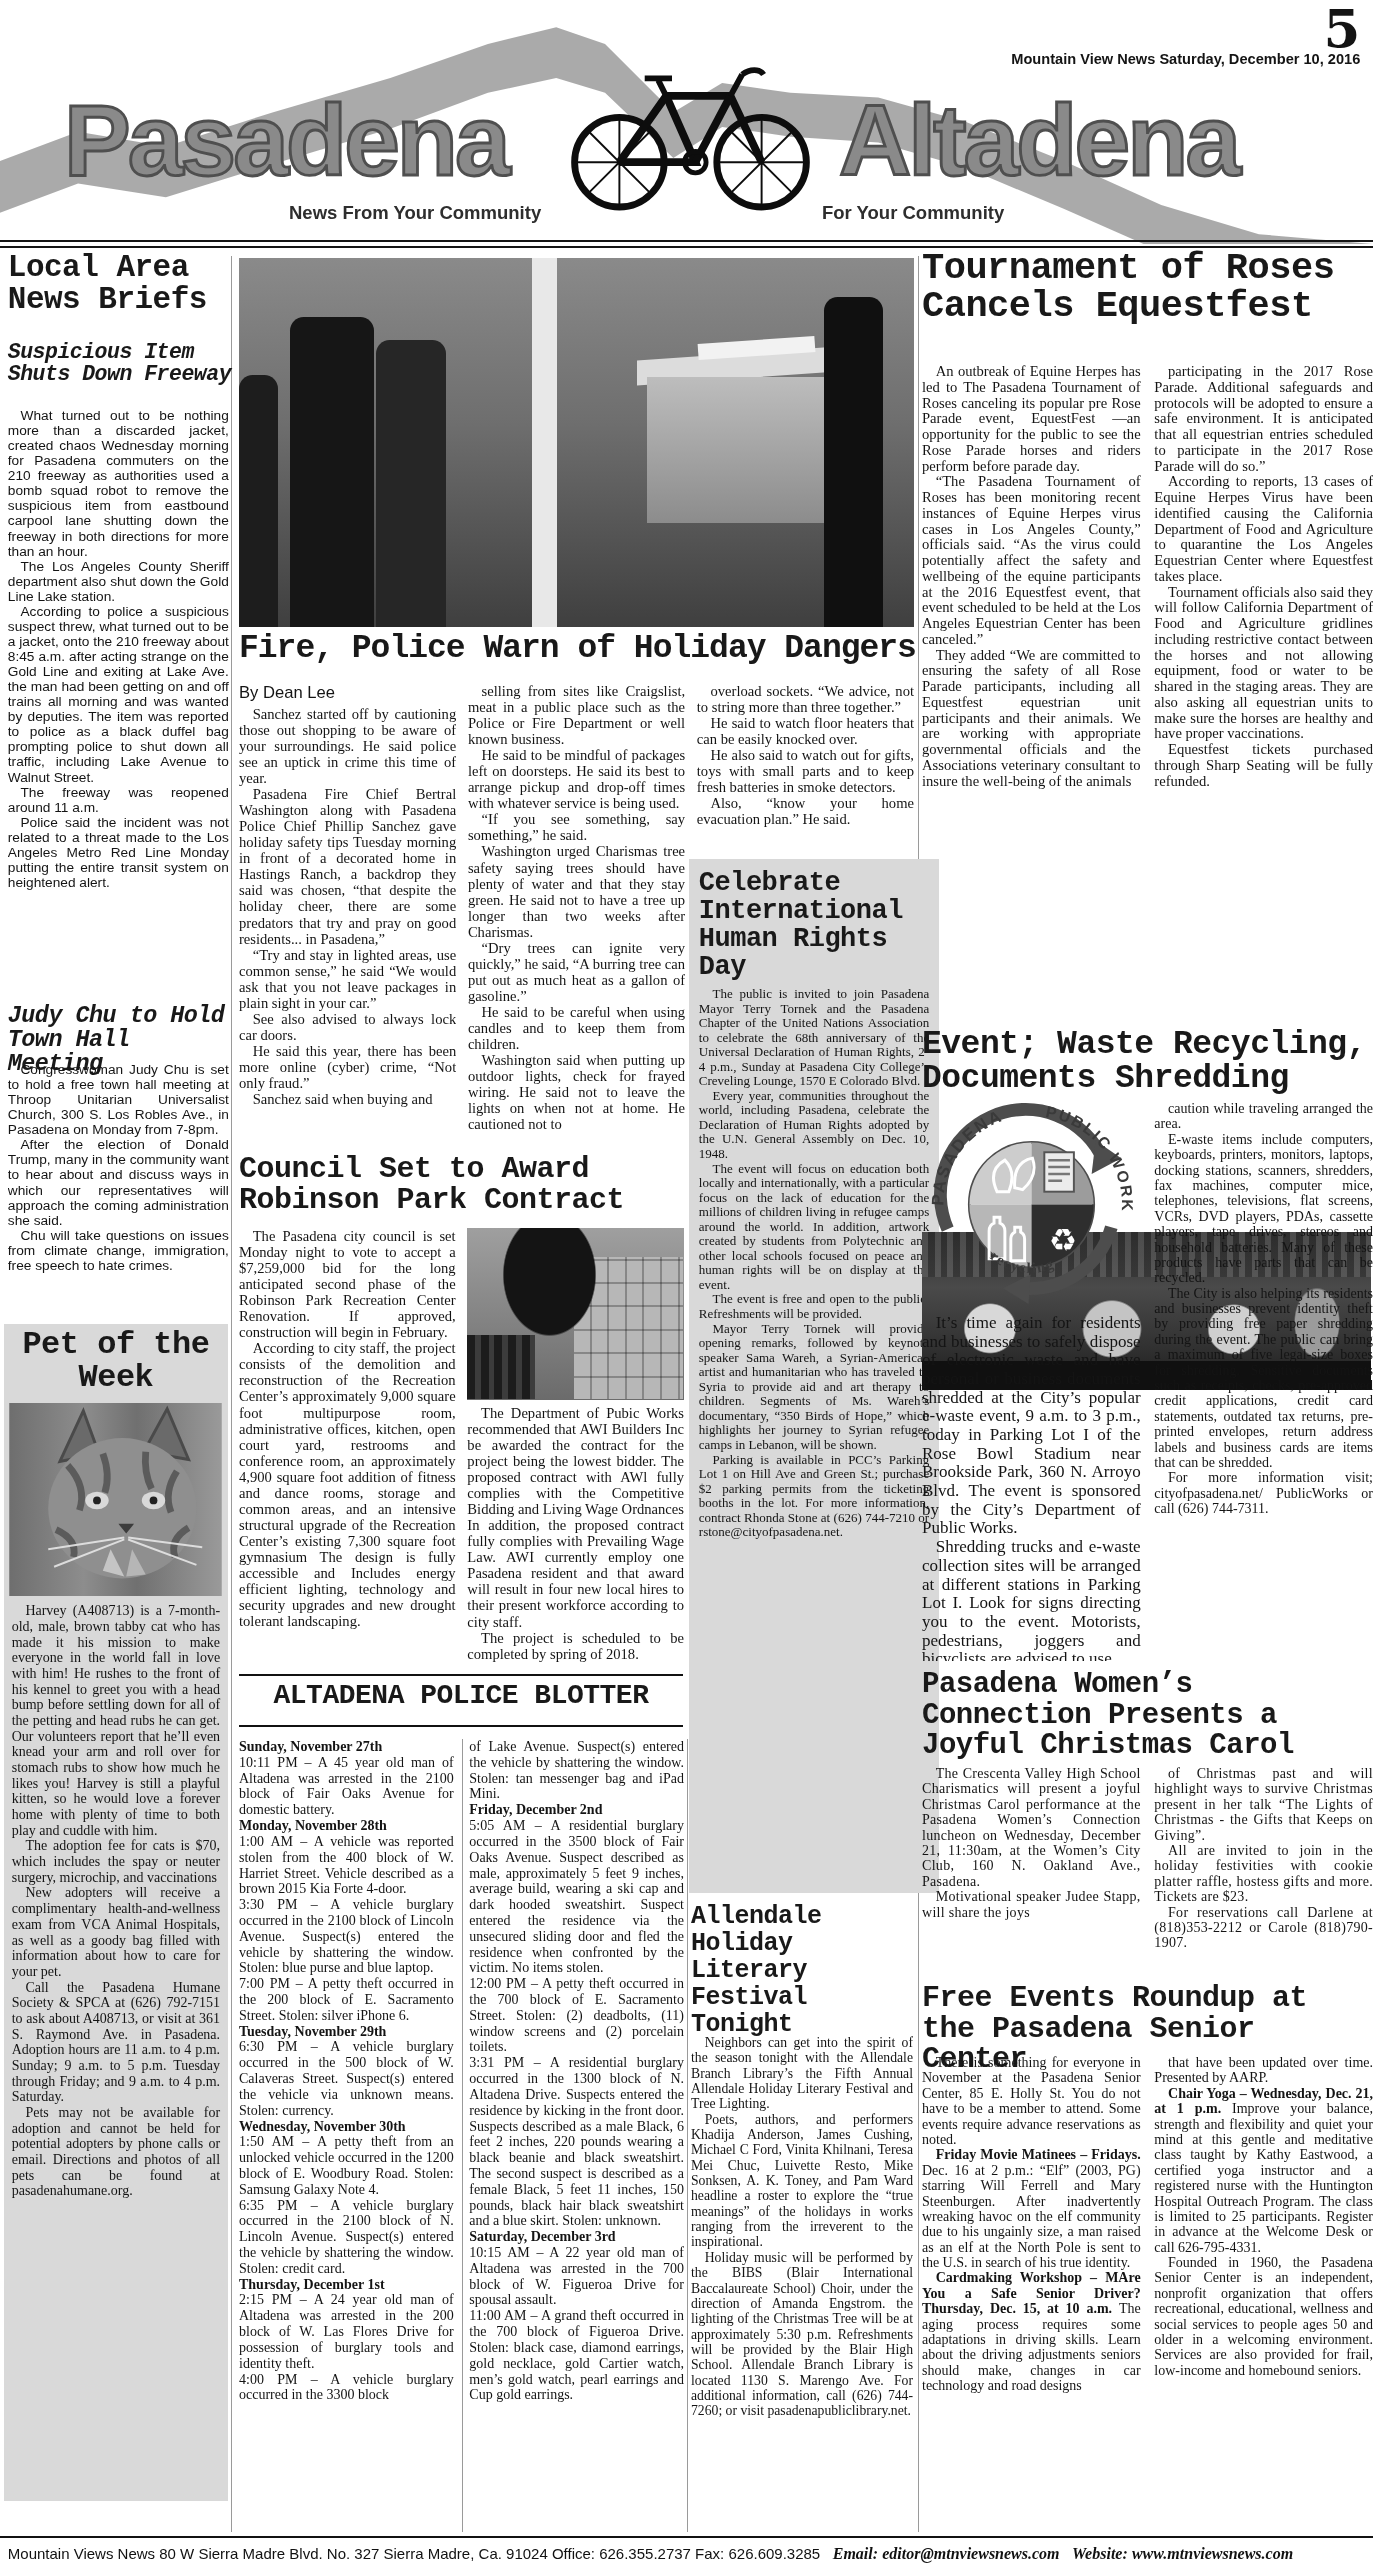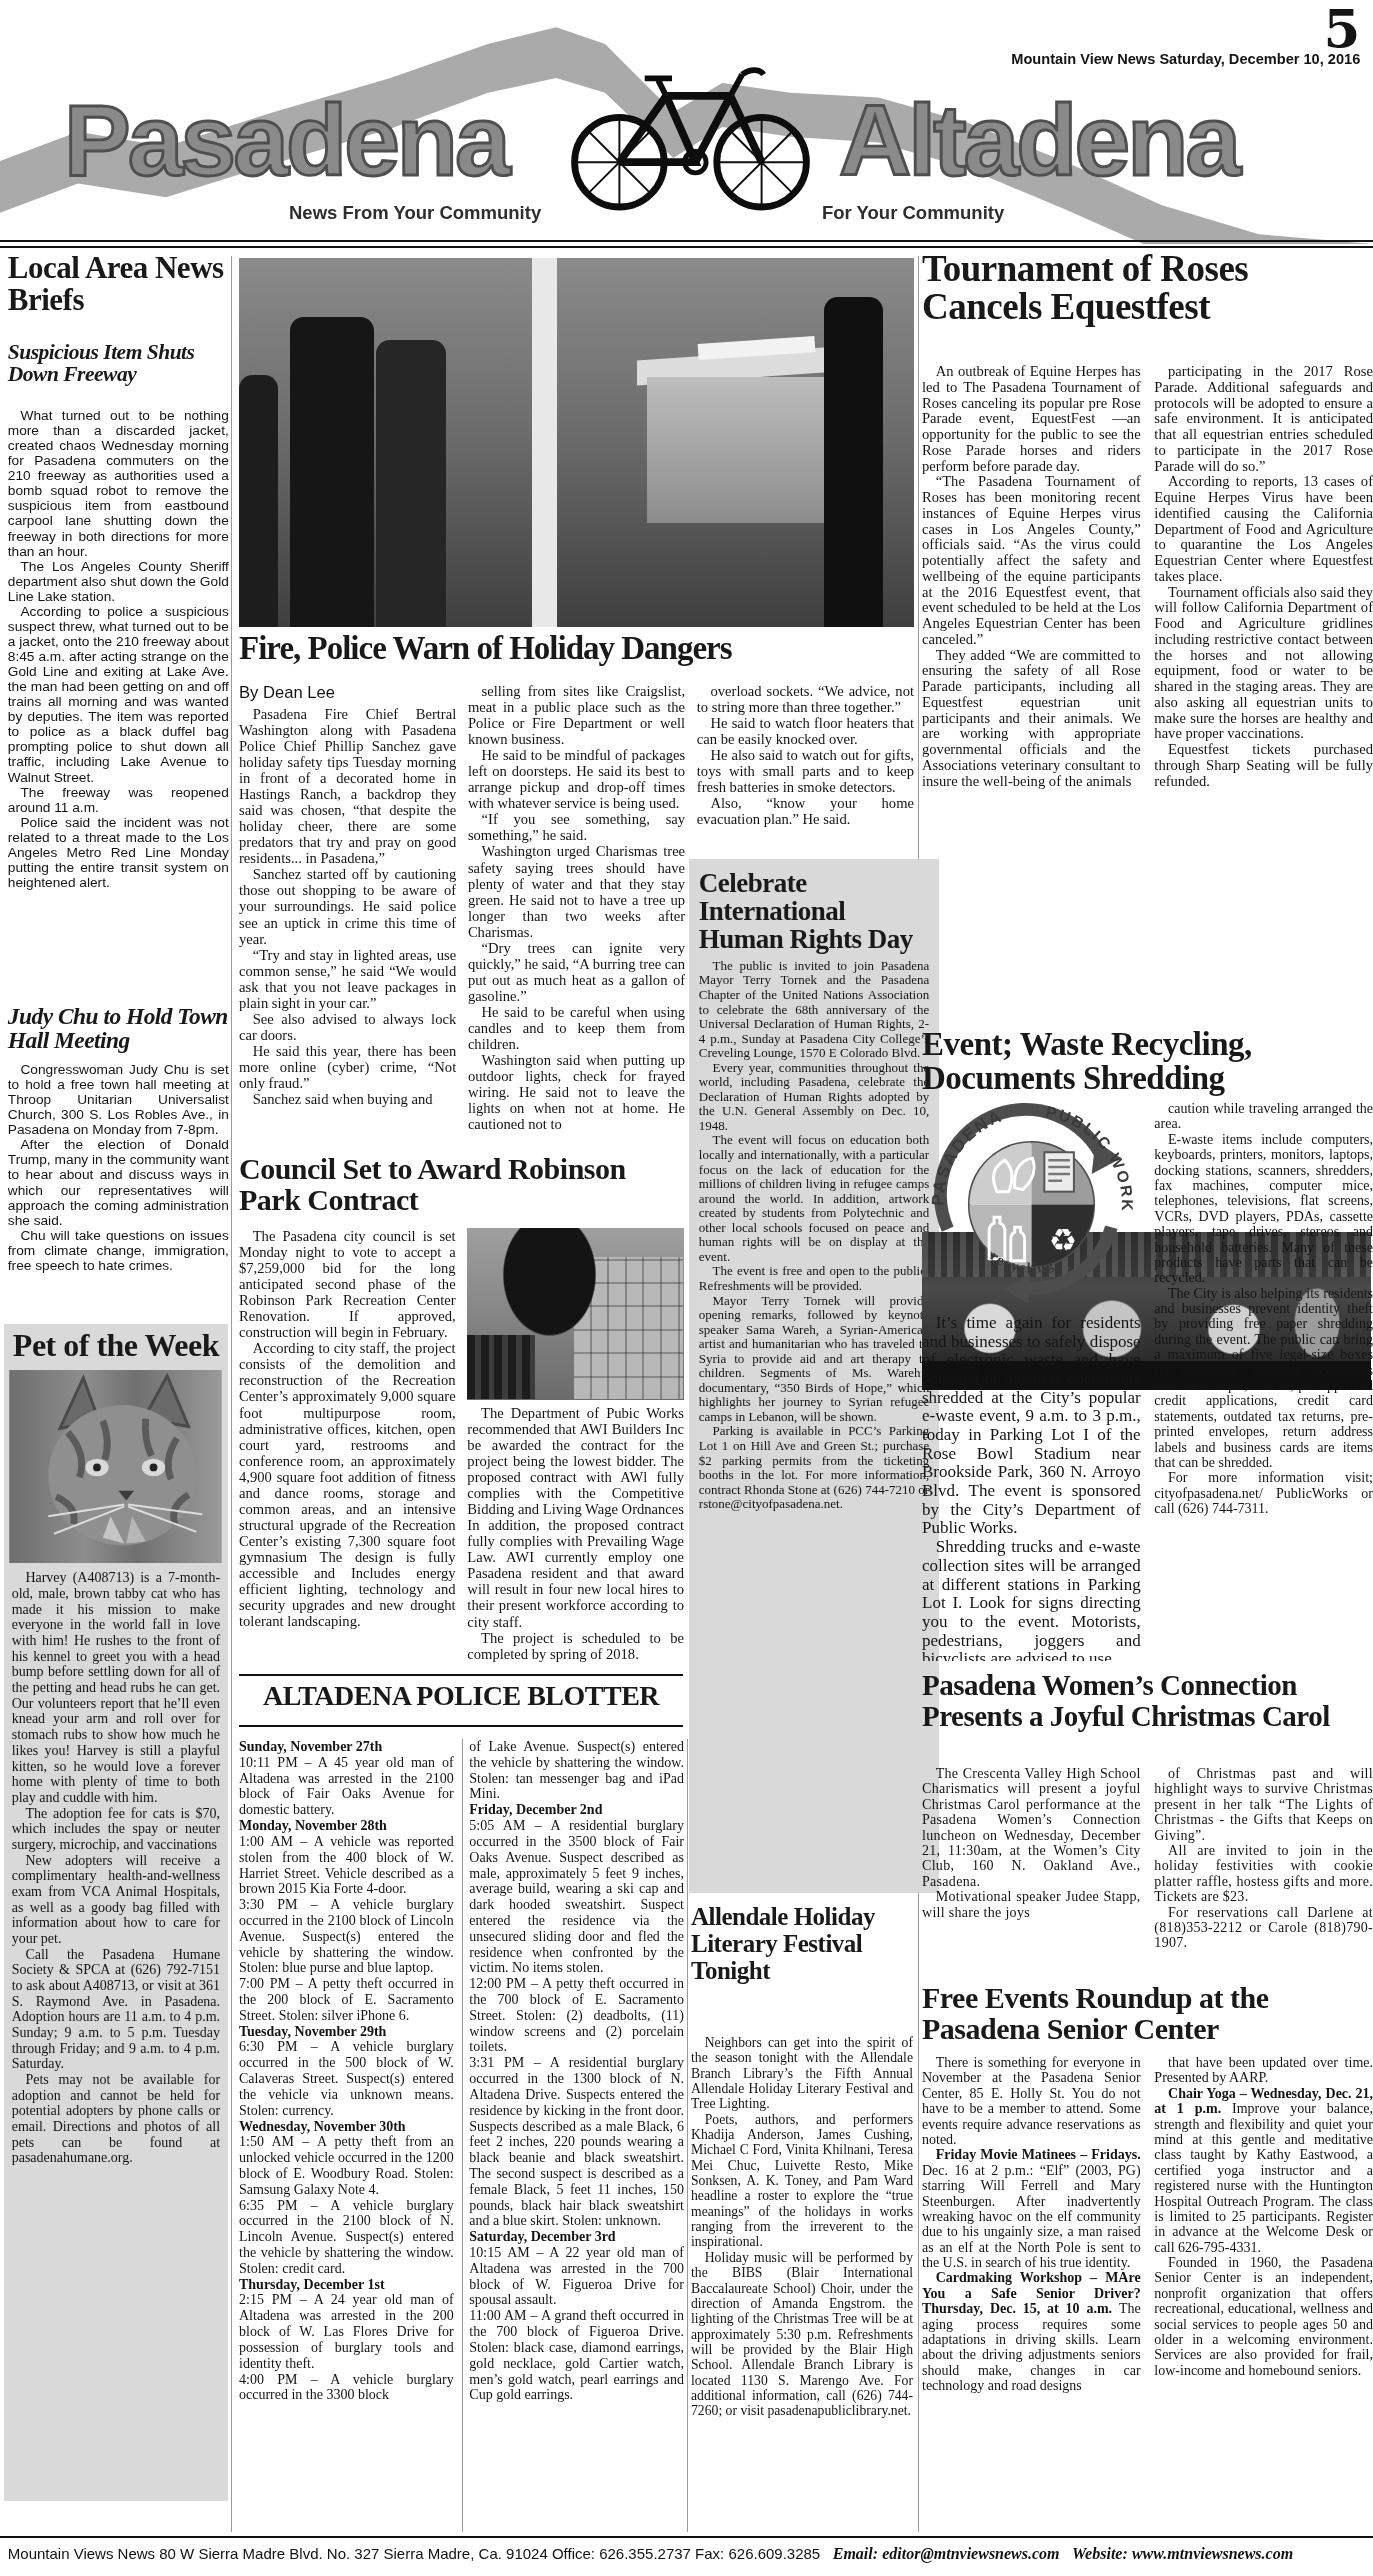--- a/index.html
+++ b/index.html
@@ -1,21 +1,21 @@
 <!DOCTYPE html>
 <html><head>
 <meta charset="utf-8">
 <style>
   html,body{margin:0;padding:0;background:#e8e8e8;}
   #page{position:relative;width:1374px;height:2576px;background:#fff;margin:0 auto;overflow:hidden;
         font-family:"Liberation Serif",serif;color:#141414;}
   .abs{position:absolute;}
   .clip{overflow:hidden;}
   
-  .hl{font-family:Liberation Serif, serif;font-weight:bold;color:#191919;letter-spacing:-0.5px;line-height:1.02;margin:0;}
+  .hl{font-family:Liberation Mono, monospace;font-weight:bold;color:#191919;letter-spacing:-0.5px;line-height:1.02;margin:0;}
   .hl-ital{font-style:italic;}
   
   .serifbody p{margin:0;text-indent:13.7px;text-align:justify;}
   .sansbody p{margin:0;text-indent:12.7px;text-align:justify;font-family:"Liberation Sans",sans-serif;}
   .flush p{text-indent:0;}
   p.bold-date{font-weight:bold;text-indent:0;}
   .cols{display:flex;}
   .cols .col{flex:1;overflow:hidden;}
   .byline{font-family:"Liberation Sans",sans-serif;font-size:16.6px;margin:0 0 2.9px 0;}
   .vrule{position:absolute;width:1px;background:#9a9a9a;}
@@ -152,22 +152,22 @@
     <div class="abs" style="left:398px;top:94px;width:244px;height:25px;background:#dcdcdc;transform:skewY(-4deg);"></div>
     <div class="abs" style="left:408px;top:119px;width:215px;height:146px;background:linear-gradient(180deg,#bdbdbd,#8c8c8c);"></div>
     <div class="abs" style="left:459px;top:82px;width:117px;height:15.6px;background:#f2f2f2;transform:rotate(-4deg);"></div>
     <div class="fig" style="left:585px;top:39px;width:59px;height:330px;background:#101010;"></div>
   </div>
   <h1 class="abs hl" style="left:239px;top:632px;width:677px;font-size:33px;white-space:nowrap;letter-spacing:-1px;">Fire, Police Warn of Holiday Dangers</h1>
   <div class="abs cols" style="left:239px;top:683px;width:675px;height:468px;gap:11.7px;">
     <div class="col">
       <div class="byline">By Dean Lee</div>
       <div class="serifbody" style="font-size:14.6px;line-height:1.1;">
+          <p>Sanchez started off by cautioning those out shopping to be aware of your surroundings. He said police see an uptick in crime this time of year.</p>
           <p>Pasadena Fire Chief Bertral Washington along with Pasadena Police Chief Phillip Sanchez gave holiday safety tips Tuesday morning in front of a decorated home in Hastings Ranch, a backdrop they said was chosen, “that despite the holiday cheer, there are some predators that try and pray on good residents... in Pasadena,”</p>
-          <p>Sanchez started off by cautioning those out shopping to be aware of your surroundings. He said police see an uptick in crime this time of year.</p>
           <p>“Try and stay in lighted areas, use common sense,” he said “We would ask that you not leave packages in plain sight in your car.”</p>
           <p>See also advised to always lock car doors.</p>
           <p>He said this year, there has been more online (cyber) crime, “Not only fraud.”</p>
           <p>Sanchez said when buying and</p>
         </div>
     </div>
     <div class="col serifbody" style="font-size:14.6px;line-height:1.1;">
         <p>selling from sites like Craigslist, meat in a public place such as the Police or Fire Department or well known business.</p>
         <p>He said to be mindful of packages left on doorsteps. He said its best to arrange pickup and drop-off times with whatever service is being used.</p>
         <p>“If you see something, say something,” he said.</p>

